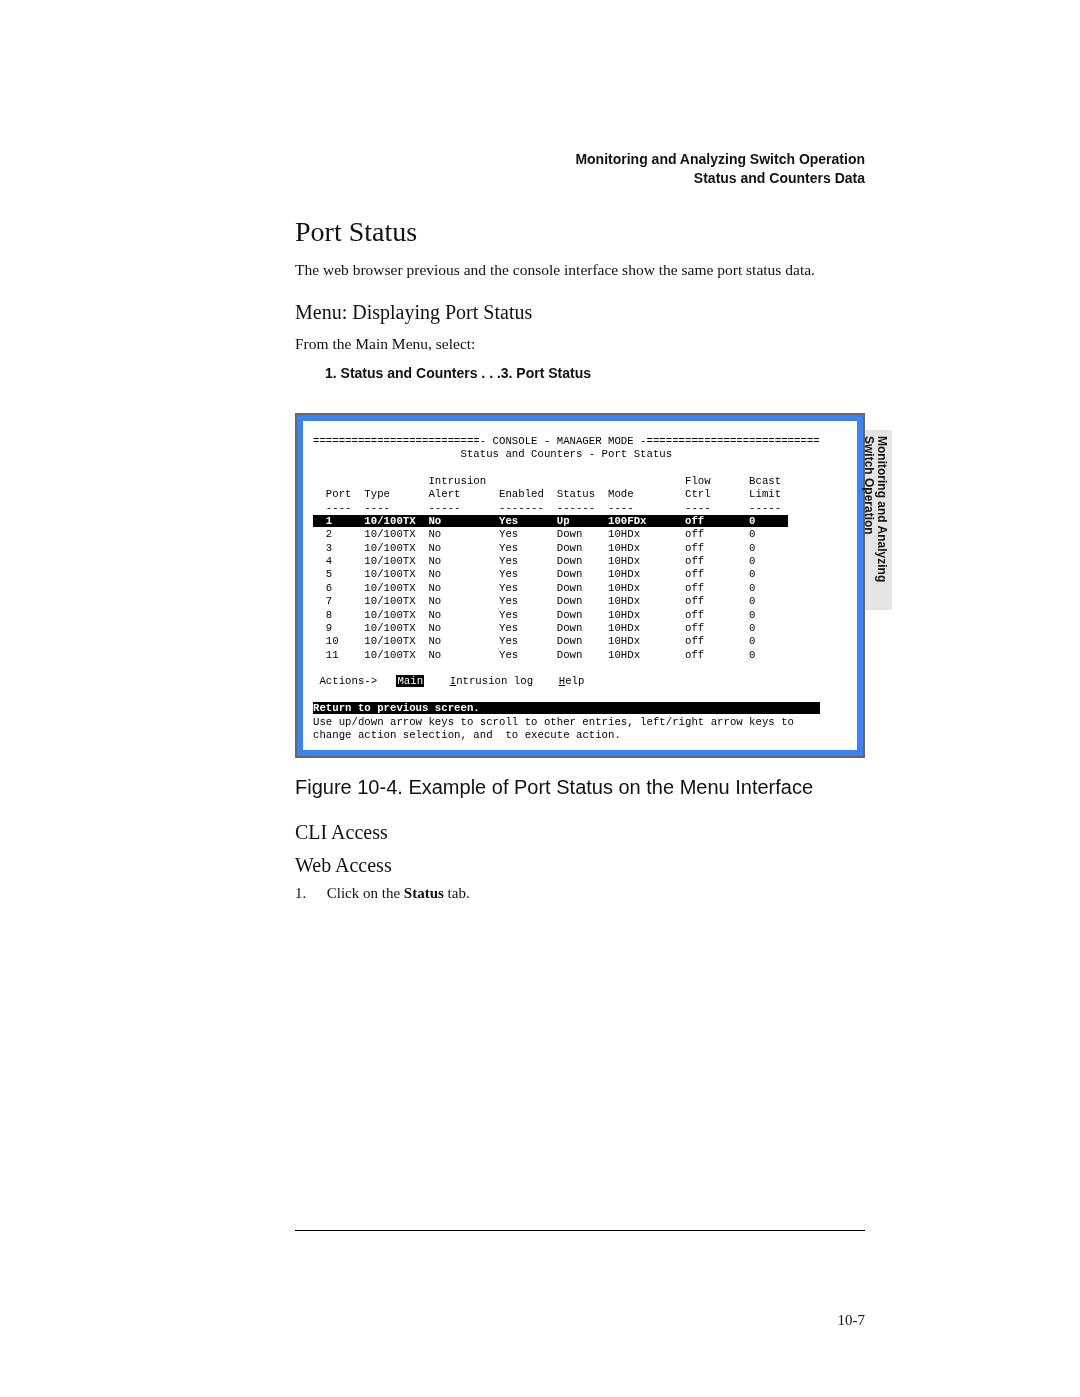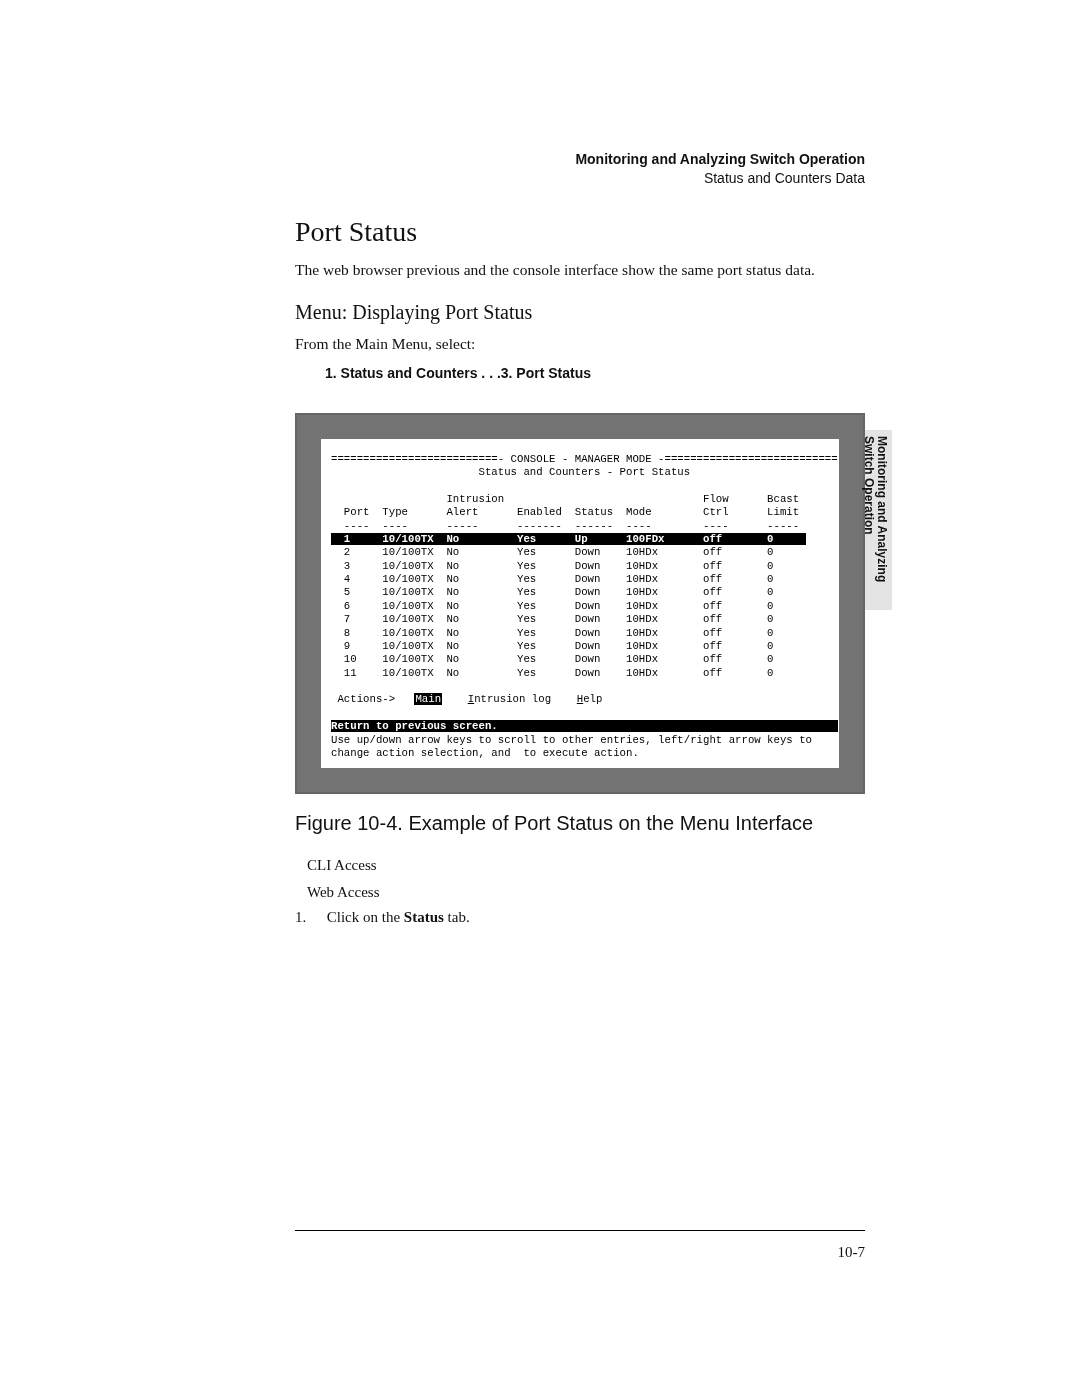--- a/index.html
+++ b/index.html
@@ -11,21 +11,21 @@
     font-family:"Georgia","Times New Roman",serif;
     color:#111;
   }
   .header-right{
     text-align:right;
     font-family:"Helvetica Neue",Arial,sans-serif;
     font-size:14px;
     line-height:1.35;
   }
   .header-title{font-weight:700;}
-  .header-sub{font-weight:400;}
+  .header-sub{font-weight:700;}
   h1.port-status{
     font-family:"Georgia","Times New Roman",serif;
     font-weight:400;
     font-size:28px;
     margin:28px 0 12px 0;
   }
   .body-text{
     font-size:15.5px;
     line-height:1.35;
     margin:0 0 20px 0;
@@ -38,22 +38,22 @@
   }
   .menu-path{
     font-family:"Helvetica Neue",Arial,sans-serif;
     font-weight:700;
     font-size:14px;
     margin:0 0 32px 30px;
   }
   
   .console-wrap{
     border:2px solid #666;
-    background:#737373;
-    padding:24px;
+    background:#3b82f6;
+    padding:6px;
     box-sizing:border-box;
   }
   .console{
     background:#fff;
     font-family:"Courier New",monospace;
     font-size:10.7px;
     line-height:1.25;
     color:#000;
     padding:14px 10px 8px 10px;
     white-space:pre;
@@ -63,38 +63,38 @@
   .sel{background:#000;color:#fff;padding:0 1px;}
   .figcap{
     font-family:"Helvetica Neue",Arial,sans-serif;
     font-weight:400;
     font-size:20px;
     margin:18px 0 22px 0;
   }
   h3.minor{
     font-family:"Georgia","Times New Roman",serif;
     font-weight:400;
-    font-size:15px;
-    margin:10px 0 8px 12px;
+    font-size:20px;
+    margin:10px 0 8px 0;
   }
   .syntax-row{
     font-size:15px;
     margin:0 0 18px 0;
   }
   .syntax-label{font-style:italic;font-weight:700;margin-right:30px;}
   .syntax-cmd{font-family:"Helvetica Neue",Arial,sans-serif;font-size:14px;}
   .steps{font-size:15px;margin:0;padding:0;}
   .steps .num{display:inline-block;width:28px;}
   .btn-like{border:1px solid #000;font-family:"Helvetica Neue",Arial,sans-serif;font-size:11px;padding:0 3px;}
   .footerline{
     position:absolute;left:295px;right:215px;top:1230px;
     border-top:1px solid #000;
   }
   .pagenum{
-    position:absolute;right:215px;top:1244px;
+    position:absolute;right:215px;top:1312px;
     font-size:15px;
     text-align:center;
   }
   .sidetab{
     position:absolute;
     right:188px;top:430px;
     width:27px;height:180px;
     background:#e4e4e4;
   }
   .sidetab-text{

